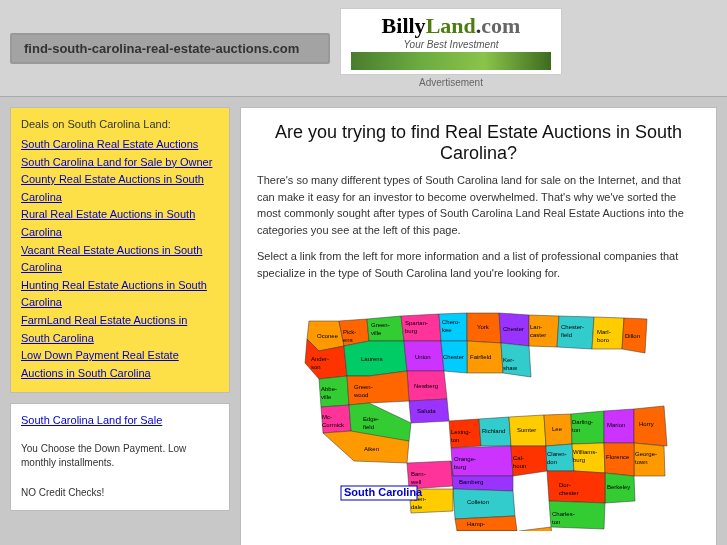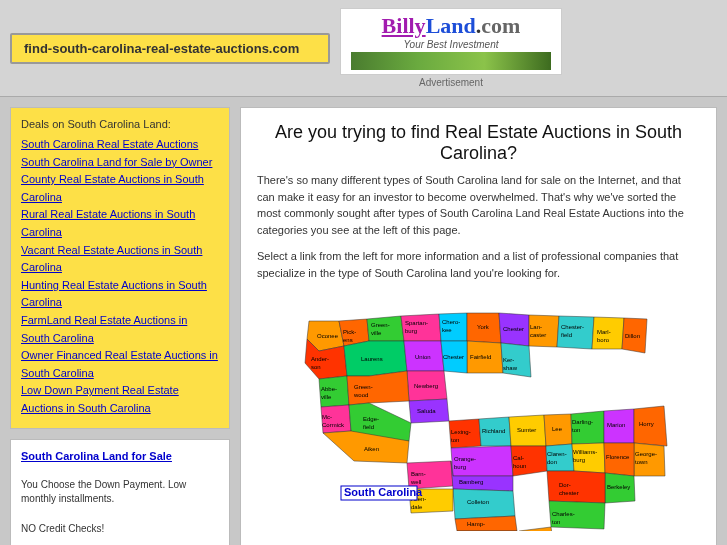--- a/index.html
+++ b/index.html
@@ -13,21 +13,21 @@
     #header {
       display: flex;
       align-items: center;
       padding: 8px 10px;
       background: #d4d4d4;
       border-bottom: 1px solid #aaa;
       gap: 10px;
     }
     #domain-box {
       border: 2px solid #999;
-      background: #fde047;
+      background: #a3a3a3;
       padding: 6px 12px;
       font-size: 13px;
       font-weight: bold;
       color: #333;
       border-radius: 2px;
       min-width: 320px;
     }
     #logo-area {
       display: flex;
       flex-direction: column;
@@ -41,25 +41,24 @@
       flex-direction: column;
       align-items: center;
     }
     #billyland-logo .logo-text {
       font-size: 22px;
       font-weight: bold;
       color: #1a1a1a;
       font-family: Georgia, serif;
     }
     #billyland-logo .logo-text span.billy {
-      color: #a21caf;
-      text-decoration: underline;
+      color: #000000;
     }
     #billyland-logo .logo-text span.land {
-      color: #1d4ed8;
+      color: #4d7c0f;
     }
     #billyland-logo .logo-text span.dot {
       color: #333;
     }
     #billyland-logo .logo-text span.com {
       color: #666;
     }
     #billyland-logo .tagline {
       font-size: 10px;
       color: #555;
@@ -106,21 +105,21 @@
     }
     #sidebar-land-box {
       background: white;
       border: 1px solid #bbb;
       padding: 10px;
     }
     #sidebar-land-box a {
       color: #0000cc;
       text-decoration: underline;
       font-size: 11px;
-      font-weight: bold;
+      font-weight: normal;
       display: block;
       margin-bottom: 6px;
     }
     #sidebar-land-box .land-desc {
       font-size: 10px;
       color: #333;
       line-height: 1.4;
       margin-top: 16px;
     }
     #content-area {
@@ -186,21 +185,20 @@
   <div id="sidebar">
     <div id="sidebar-links-box">
       <div class="section-title">Deals on South Carolina Land:</div>
       <a href="#">South Carolina Real Estate Auctions</a>
       <a href="#">South Carolina Land for Sale by Owner</a>
       <a href="#">County Real Estate Auctions in South Carolina</a>
       <a href="#">Rural Real Estate Auctions in South Carolina</a>
       <a href="#">Vacant Real Estate Auctions in South Carolina</a>
       <a href="#">Hunting Real Estate Auctions in South Carolina</a>
       <a href="#">FarmLand Real Estate Auctions in South Carolina</a>
-      <a href="#">Owner Financed Real Estate Auctions in South Carolina</a>
       <a href="#">Low Down Payment Real Estate Auctions in South Carolina</a>
     </div>
     <div id="sidebar-land-box">
       <a href="#">South Carolina Land for Sale</a>
       <div class="land-desc">You Choose the Down Payment. Low monthly installments.</div>
       <div class="land-desc">NO Credit Checks!</div>
 
     </div>
   </div>
 

